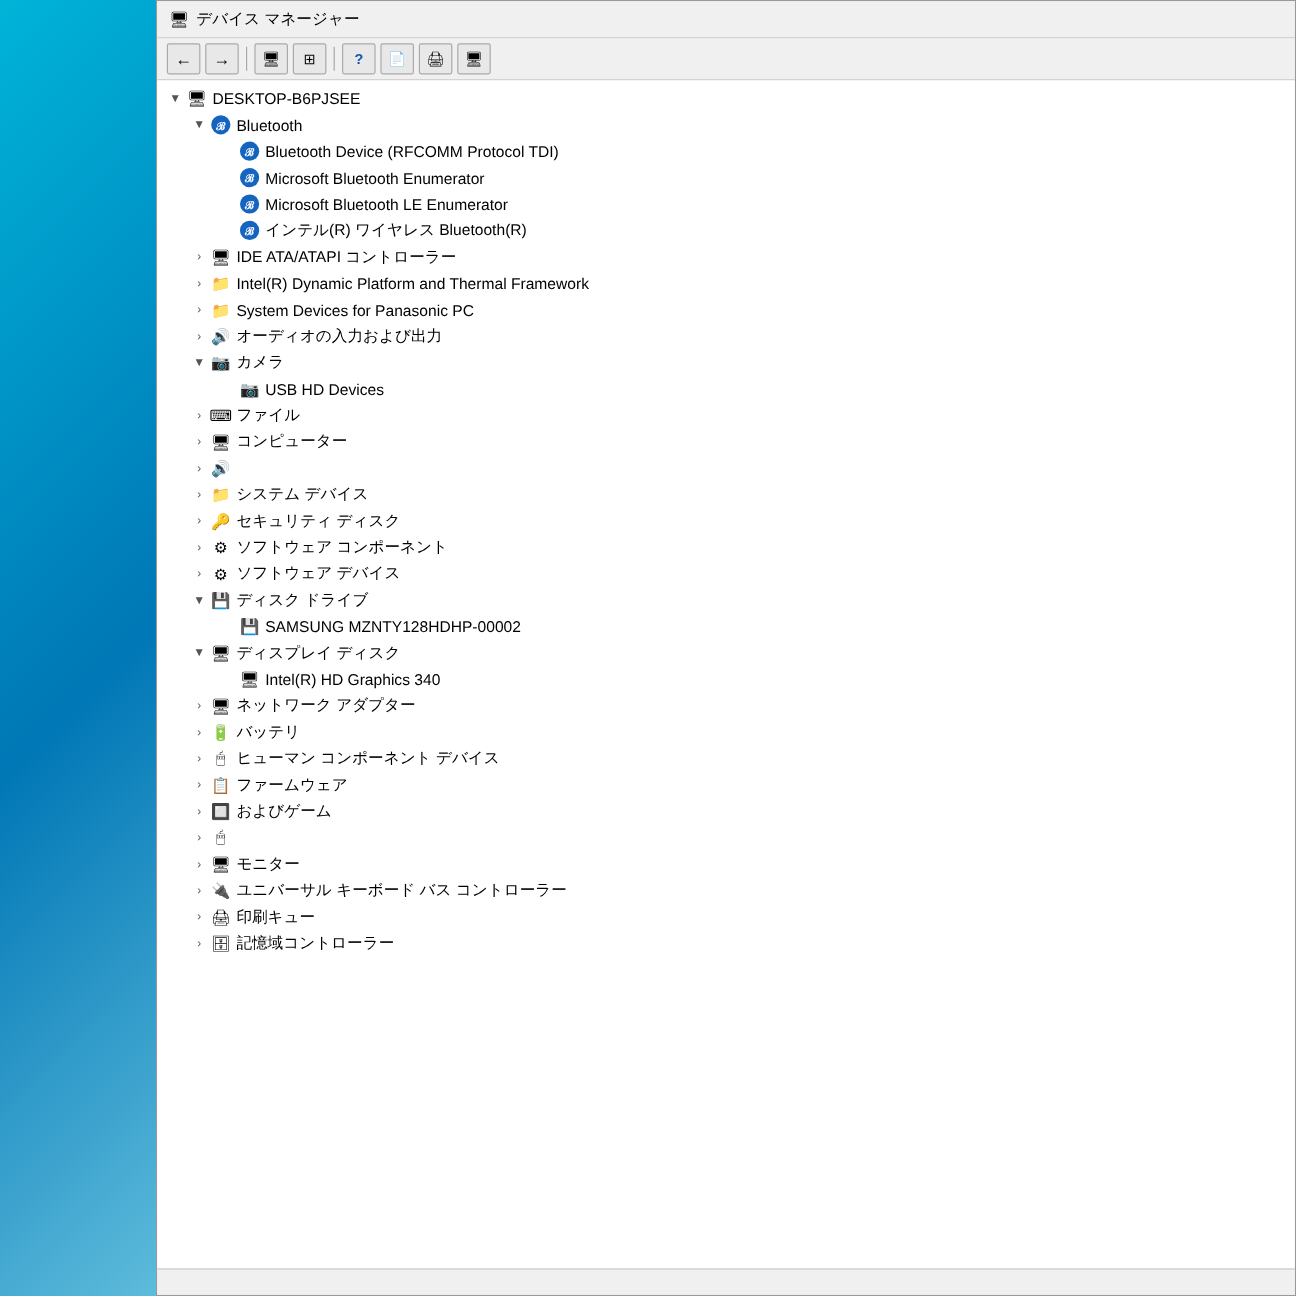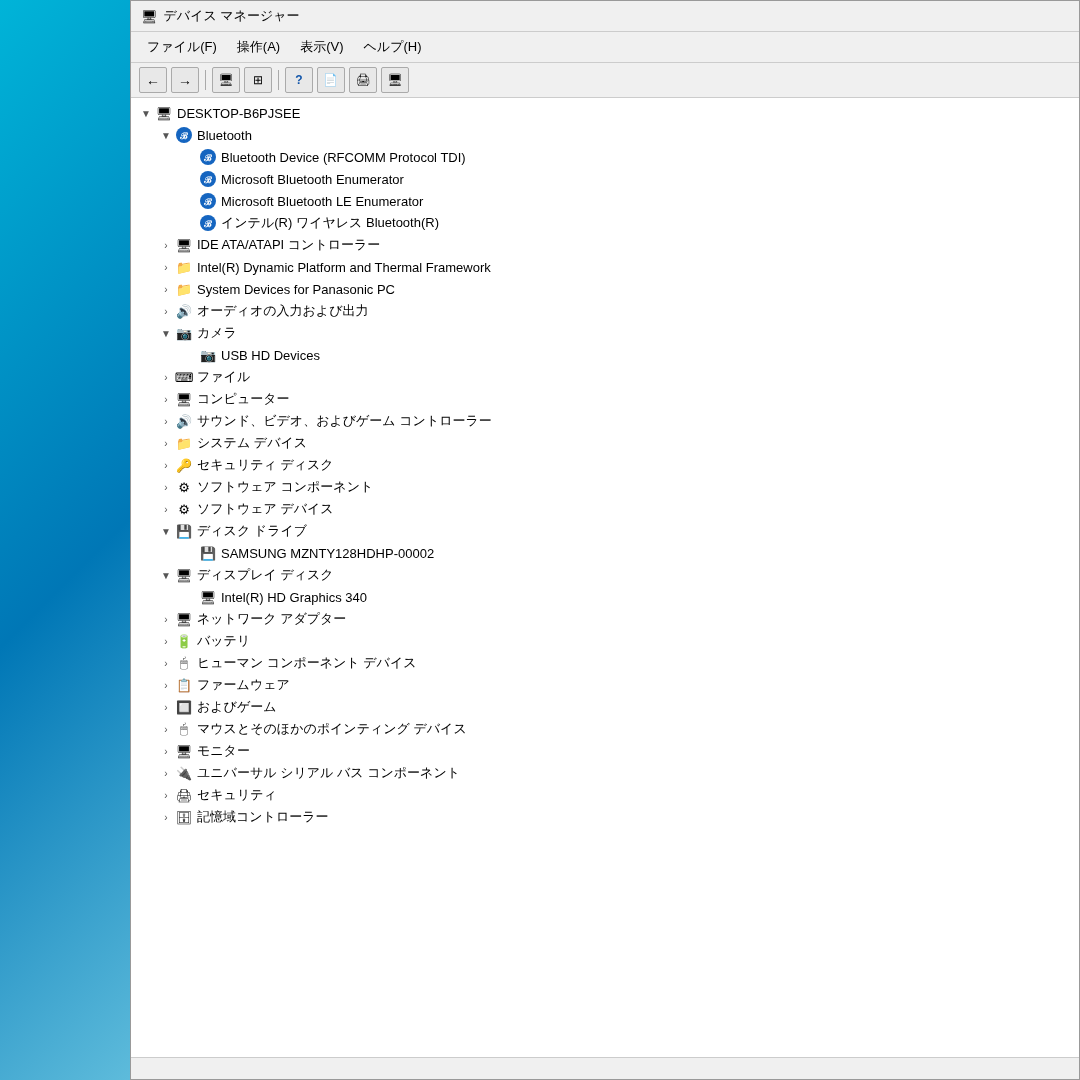--- a/index.html
+++ b/index.html
@@ -147,26 +147,20 @@
 </head>
 <body>
 
 <div class="window">
 
   <div class="title-bar">
     <span>🖥</span>
     <span>デバイス マネージャー</span>
   </div>
 
-  <div class="menu-bar">
-    <span class="menu-item">ファイル(F)</span>
-    <span class="menu-item">操作(A)</span>
-    <span class="menu-item">表示(V)</span>
-    <span class="menu-item">ヘルプ(H)</span>
-  </div>
 
   <div class="toolbar">
     <div class="toolbar-btn">←</div>
     <div class="toolbar-btn">→</div>
     <div class="toolbar-separator"></div>
     <div class="toolbar-btn" style="font-size:12px;">🖥</div>
     <div class="toolbar-btn" style="font-size:12px;">⊞</div>
     <div class="toolbar-separator"></div>
     <div class="toolbar-btn" style="font-size:12px; font-weight:bold; color:#1155aa;">?</div>
     <div class="toolbar-btn" style="font-size:12px;">📄</div>
@@ -266,21 +260,20 @@
 
     <div class="tree-item indent-1">
       <span class="expand-icon">›</span>
       <span class="node-icon">🖥</span>
       <span>コンピューター</span>
     </div>
 
     <div class="tree-item indent-1">
       <span class="expand-icon">›</span>
       <span class="node-icon">🔊</span>
-      <span>サウンド、ビデオ、およびゲーム コントローラー</span>
     </div>
 
     <div class="tree-item indent-1">
       <span class="expand-icon">›</span>
       <span class="node-icon">📁</span>
       <span>システム デバイス</span>
     </div>
 
     <div class="tree-item indent-1">
       <span class="expand-icon">›</span>
@@ -350,39 +343,38 @@
 
     <div class="tree-item indent-1">
       <span class="expand-icon">›</span>
       <span class="node-icon">🔲</span>
       <span>およびゲーム</span>
     </div>
 
     <div class="tree-item indent-1">
       <span class="expand-icon">›</span>
       <span class="node-icon">🖱</span>
-      <span>マウスとそのほかのポインティング デバイス</span>
     </div>
 
     <div class="tree-item indent-1">
       <span class="expand-icon">›</span>
       <span class="node-icon">🖥</span>
       <span>モニター</span>
     </div>
 
     <div class="tree-item indent-1">
       <span class="expand-icon">›</span>
       <span class="node-icon">🔌</span>
-      <span>ユニバーサル シリアル バス コンポーネント</span>
+      <span>ユニバーサル キーボード バス コントローラー</span>
     </div>
 
     <div class="tree-item indent-1">
       <span class="expand-icon">›</span>
       <span class="node-icon">🖨</span>
-      <span>セキュリティ</span>
+      <span>印刷キュー</span>
     </div>
 
     <div class="tree-item indent-1">
       <span class="expand-icon">›</span>
       <span class="node-icon">🗄</span>
       <span>記憶域コントローラー</span>
     </div>
 
   </div>
 

